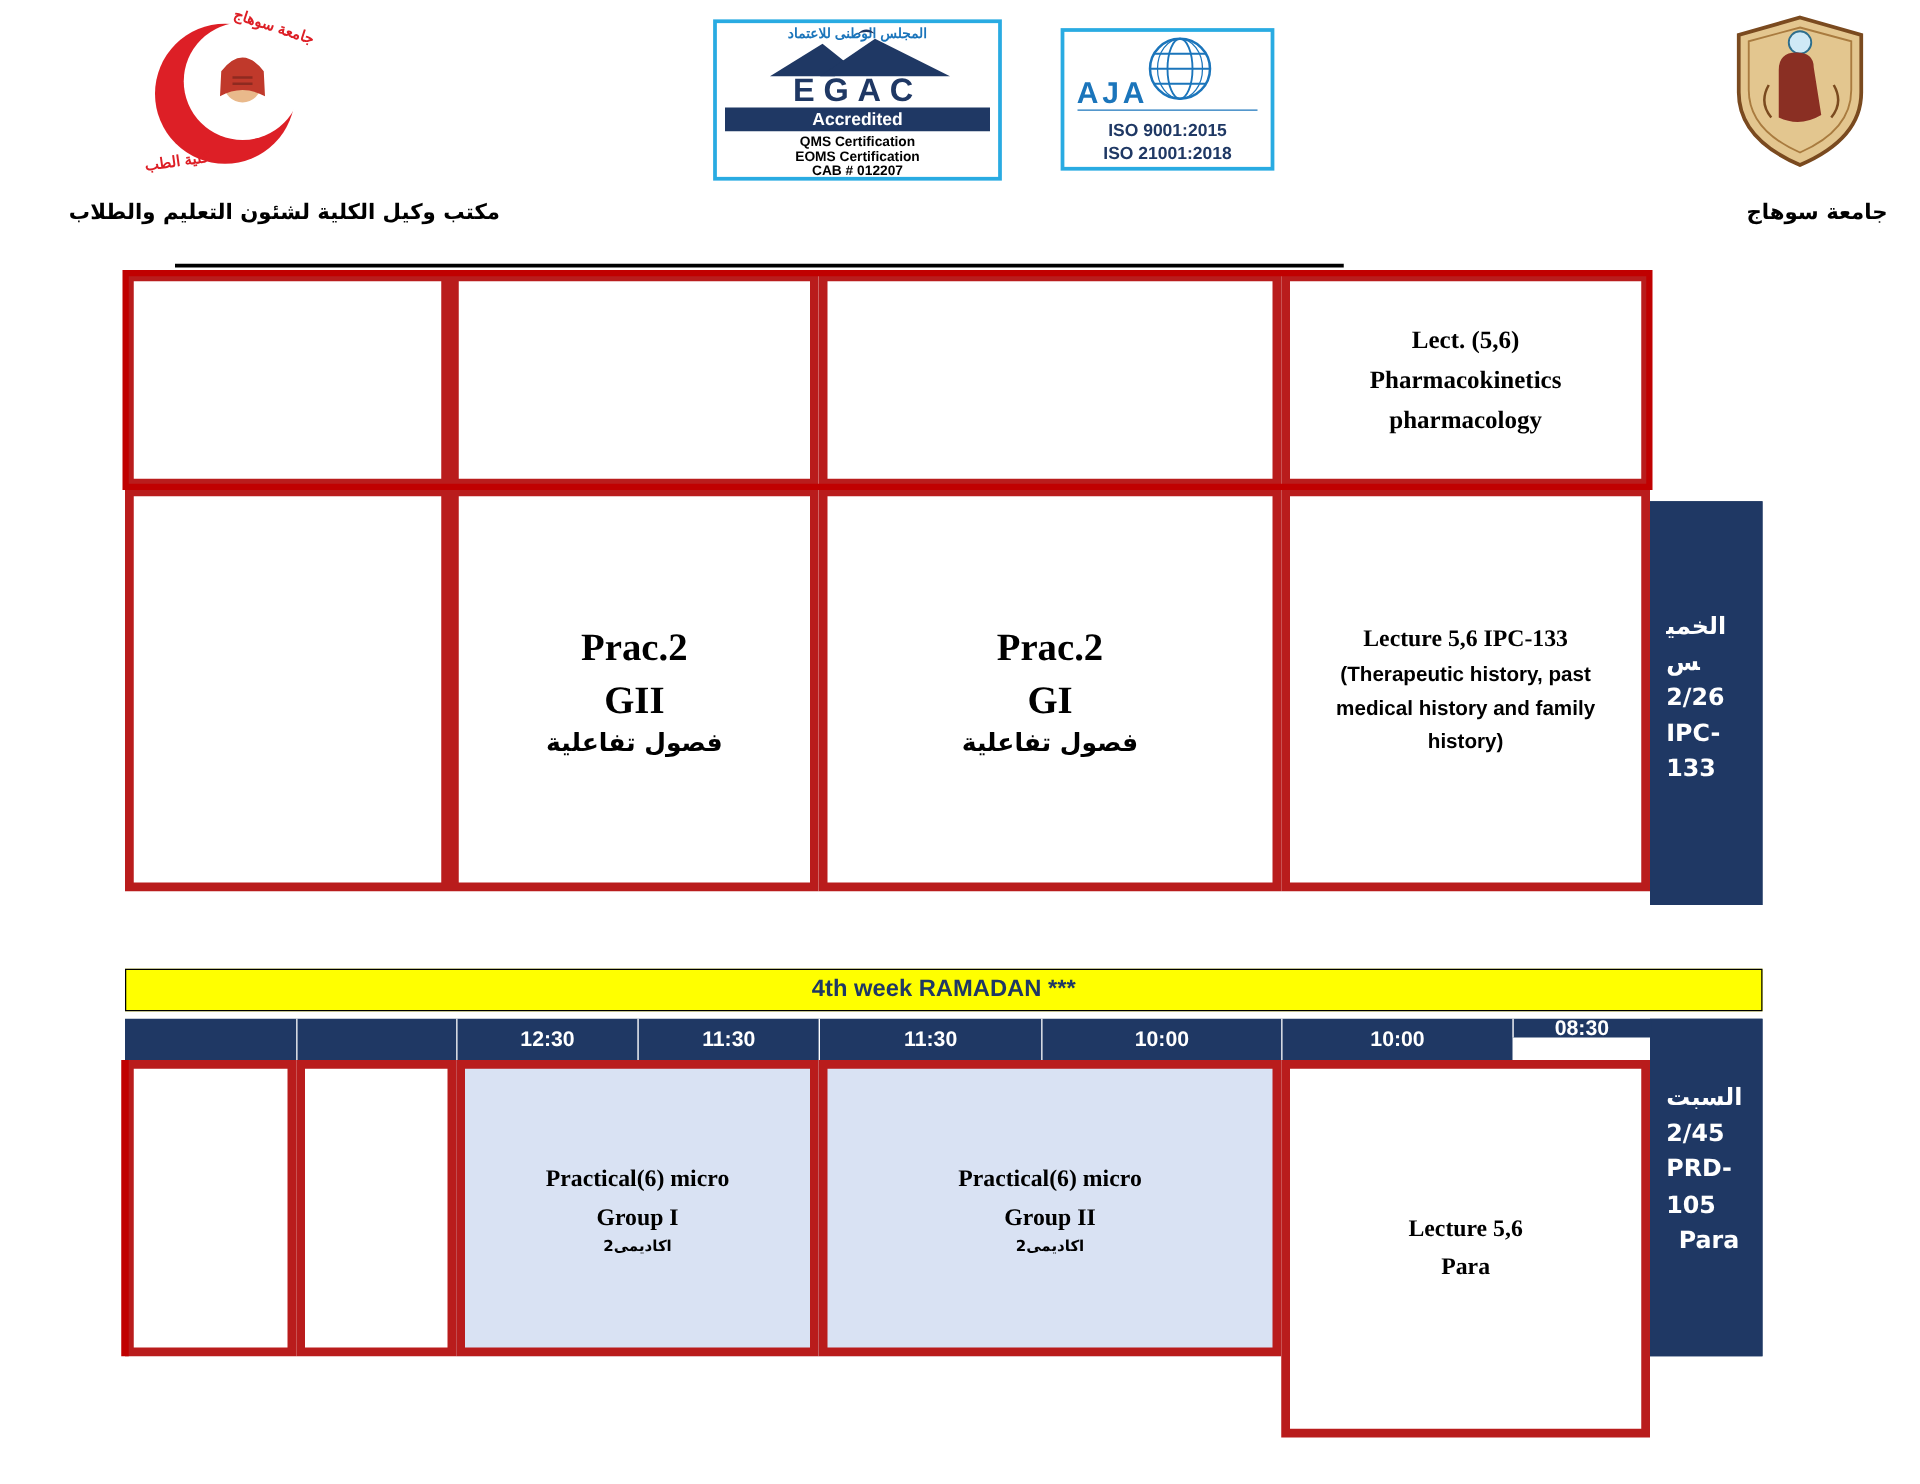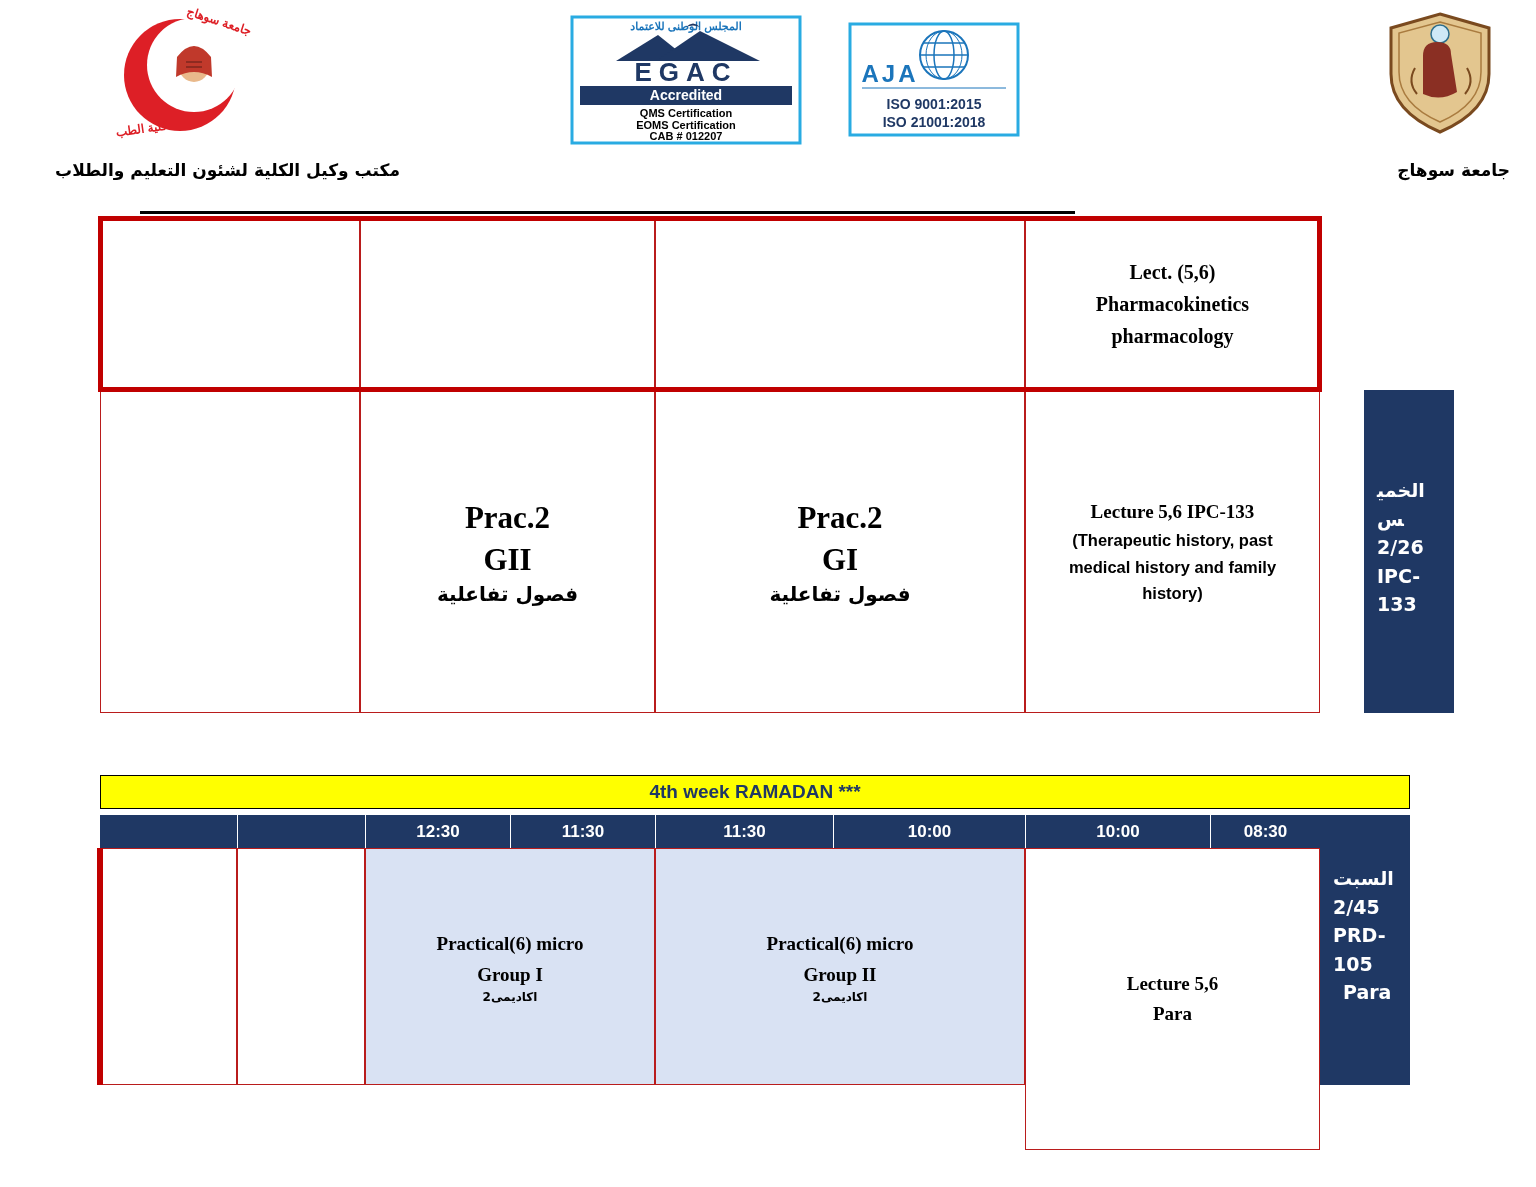--- a/index.html
+++ b/index.html
@@ -1,19 +1,19 @@
 <!DOCTYPE html>
 <html lang="ar"><head>
 <meta charset="utf-8">
 <style>
   html,body{margin:0;padding:0;background:#ffffff;}
   .page{position:relative;width:1536px;height:1187px;background:#ffffff;
         font-family:"Liberation Sans",sans-serif;overflow:hidden;}
   
-  .cell{position:absolute;box-sizing:border-box;border:1px solid #b91c1c;background:#fff;
+  .cell{position:absolute;box-sizing:border-box;border:7px solid #b91c1c;background:#fff;
         display:flex;flex-direction:column;justify-content:center;align-items:center;
         text-align:center;color:#000;}
   .navy-cell{position:absolute;box-sizing:border-box;background:#1F3864;color:#fff;
         border:1px solid #1F3864;display:flex;flex-direction:column;align-items:flex-start;
         justify-content:flex-start;text-align:left;padding:10px 6px 0 12px;
         font-weight:700;font-size:19px;line-height:1.5;
         font-family:"DejaVu Sans","Liberation Sans",sans-serif;word-break:break-word;}
   .time-cell{position:absolute;box-sizing:border-box;background:#1F3864;color:#fff;
         border-left:1px solid #fff;display:flex;align-items:center;justify-content:center;
         font-weight:700;font-size:17px;font-family:"Liberation Sans",sans-serif;}
@@ -119,21 +119,21 @@
     <div class="prac-big">Prac.2</div>
     <div class="prac-big">GI</div>
     <div class="prac-ar arabic" dir="rtl">فصول تفاعلية</div>
   </div>
   <div class="cell" style="left:1025px;top:390px;width:295px;height:323px;padding:0 10px;">
     <div class="thu-lect-l1">Lecture 5,6 IPC-133</div>
     <div class="thu-lect-rest">(Therapeutic history, past</div>
     <div class="thu-lect-rest">medical history and family</div>
     <div class="thu-lect-rest">history)</div>
   </div>
-  <div class="navy-cell" style="left:1320px;top:390px;width:90px;height:323px;padding-top:85px;margin-left:44px;">
+  <div class="navy-cell" style="left:1320px;top:401px;width:90px;height:323px;padding-top:85px;">
     <div class="arabic">الخميس</div>
     <div>2/26</div>
     <div>IPC-133</div>
   </div>
 
   <div class="banner" style="left:100px;top:775px;width:1310px;height:34px;">
     <span>4th  week RAMADAN ***</span>
   </div>
 
   <div class="time-cell" style="left:100px;top:815px;width:137px;height:33px;border-left:none;"></div>
@@ -146,21 +146,21 @@
   </div>
   <div class="time-cell" style="left:655px;top:815px;width:178px;height:33px;">
     <span>11:30</span>
   </div>
   <div class="time-cell" style="left:833px;top:815px;width:192px;height:33px;">
     <span>10:00</span>
   </div>
   <div class="time-cell" style="left:1025px;top:815px;width:185px;height:33px;">
     <span>10:00</span>
   </div>
-  <div class="time-cell" style="left:1210px;top:815px;width:110px;height:33px;">
+  <div class="time-cell" style="left:1210px;top:815px;width:110px;height:15px;">
     <span>08:30</span>
   </div>
 
   <div class="navy-cell" style="left:1320px;top:815px;width:90px;height:270px;padding-top:48px;">
     <div class="arabic">السبت</div>
     <div>2/45</div>
     <div>PRD-105</div>
     <div style="padding-left:10px;">Para</div>
   </div>
 

